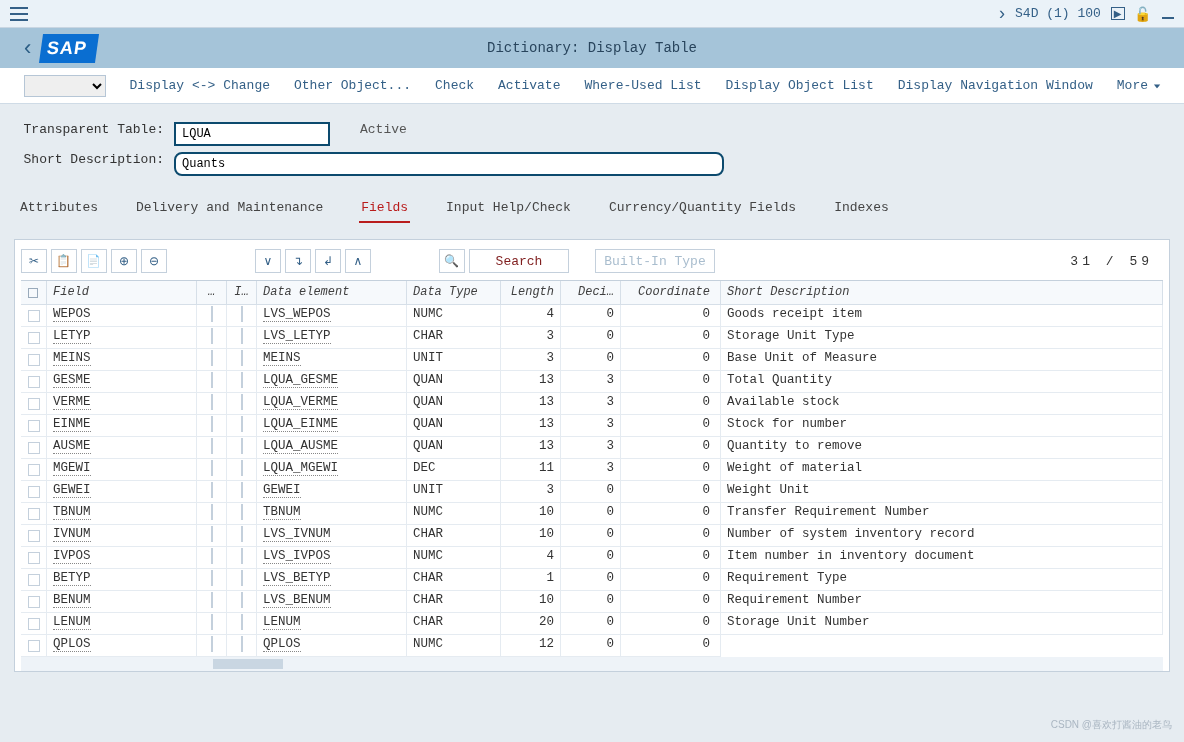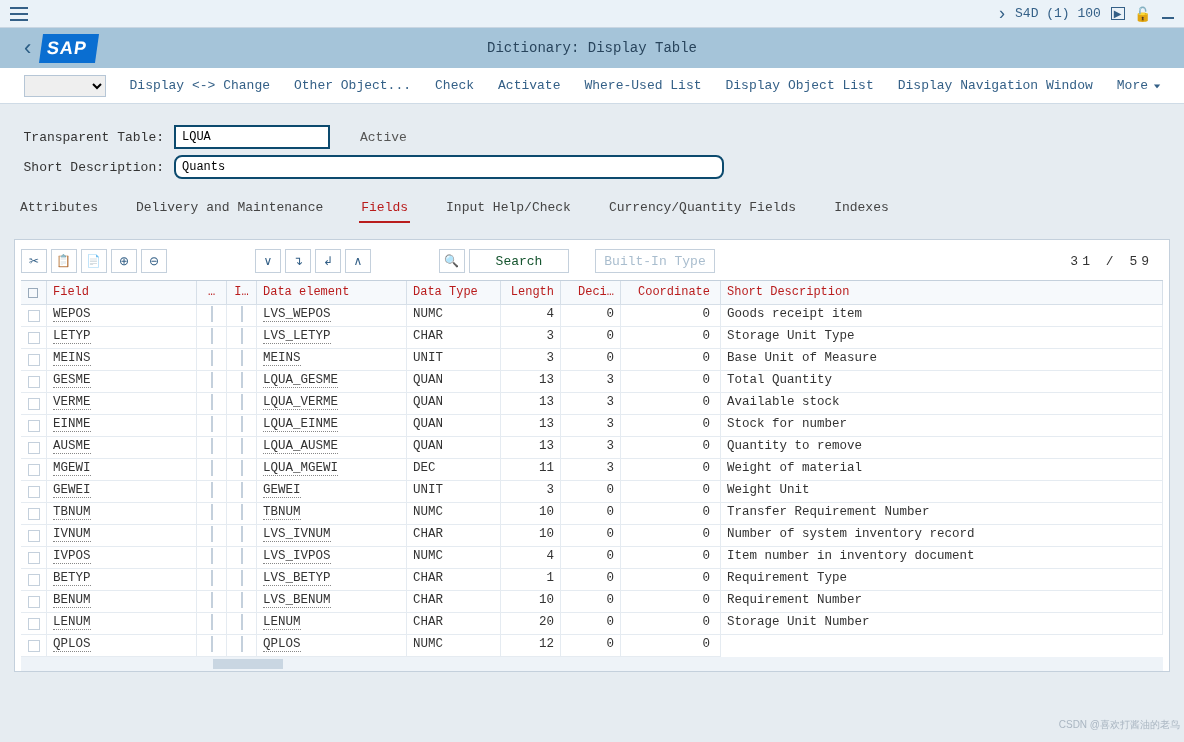--- a/index.html
+++ b/index.html
@@ -53,65 +53,65 @@
     padding:0 24px;
   }
   .toolbar select { width:156px; height:22px; border:1px solid #b6c6d6; }
   .toolbar a { color:#346087; cursor:pointer; white-space:nowrap; }
   .toolbar .more { position:relative; padding-right:12px; }
   .toolbar .more::after { content:"\25BE"; font-size:10px; position:absolute; right:0; top:2px; transform:scaleX(1.6); color:#346087;}
 
   
   .content { padding: 18px 14px 8px 14px; }
 
-  .form-row { display:flex; align-items:center; height:30px; }
+  .form-row { display:flex; align-items:flex-start; height:30px; }
   .form-row label { width:160px; text-align:right; padding-right:10px; color:#333; }
   .form-row input[type=text] { height:24px; border:2px solid #0c4a6e; padding:0 6px; font-family:inherit; font-size:12px; }
   .form-row .static { padding-left:30px; color:#555; }
 
   
   .tabs { display:flex; gap:34px; margin:14px 0 0 4px; border-bottom: 2px solid transparent; }
   .tabs .tab { color:#444; padding:4px 2px 6px 2px; cursor:pointer; }
   .tabs .tab.active { color:#b91c1c; border-bottom:2px solid #b91c1c; }
 
   
   .table-panel { background:#fff; border:1px solid #c4d0dc; margin-top:14px; padding:6px 6px 0 6px; }
 
   .panel-toolbar { display:flex; align-items:center; height:30px; gap:4px; }
   .icon-btn { width:26px; height:24px; border:1px solid #c4d0dc; background:#fff; display:flex; align-items:center; justify-content:center; cursor:pointer; color:#346087; font-size:12px; }
   .panel-toolbar .spacer { width:80px; }
-  .search-btn { border:1px solid #c4d0dc; background:#fff; height:24px; width:100px; color:#14532d; cursor:pointer; }
+  .search-btn { border:1px solid #c4d0dc; background:#fff; height:24px; width:100px; color:#7f1d1d; cursor:pointer; }
   .builtin-btn { border:1px solid #c4d0dc; background:#fff; height:24px; width:120px; color:#a9bdce; cursor:default; }
   .panel-toolbar .counter { margin-left:auto; padding-right:10px; letter-spacing:4px; }
 
   
   .grid { border-top:1px solid #c4d0dc; margin-top:4px; }
   .grid-header, .grid-row { display:flex; align-items:stretch; }
   .grid-header { background:#f6f9fc; border-bottom:1px solid #d6dfe8; height:24px; }
-  .grid-header .cell { border-right:1px solid #d6dfe8; padding:4px 6px; color:#b91c1c; overflow:hidden; text-overflow:ellipsis; white-space:nowrap; font-size:12px;}
+  .grid-header .cell { border-right:1px solid #d6dfe8; padding:4px 6px; color:#404040; overflow:hidden; text-overflow:ellipsis; white-space:nowrap; font-size:12px;font-style:italic;}
   .grid-row { height:22px; }
   .grid-row .cell { border-right:1px solid #e5ebf1; border-bottom:1px solid #e5ebf1; padding:2px 6px; white-space:nowrap; overflow:hidden; text-overflow:ellipsis; font-size:12.5px;}
   .c0 { width:26px; display:flex; align-items:center; justify-content:center; }
   .c1 { width:150px; }
   .c2 { width:30px; text-align:center; }
   .c3 { width:30px; text-align:center; }
   .c4 { width:150px; }
   .c5 { width:94px; }
   .c6 { width:60px; text-align:right; }
   .c7 { width:60px; text-align:right; }
   .c8 { width:100px; text-align:right; padding-right:10px !important;}
   .c9 { flex:1; }
   .checkbox { width:12px; height:12px; border:1px solid #c4d0dc; background:#fff; }
   .link { color:#333; border-bottom:1px dotted #888; cursor:pointer; }
   .hdr-sort { width:10px; height:10px; border:1px solid #9ab; display:inline-block; margin-right:2px;}
 
   .hscroll { height:14px; background:linear-gradient(#eef3f8,#eef3f8); position:relative; }
   .hscroll .thumb { position:absolute; left:192px; width:70px; top:2px; bottom:2px; background:#c9d6e2; }
 
-  .footer-watermark { position:fixed; right:4px; bottom:10px; color:#aab6c2; font-size:10px; }
+  .footer-watermark { position:fixed; right:12px; bottom:10px; color:#aab6c2; font-size:10px; }
 </style>
 </head>
 <body>
 
 <div class="sysbar">
   <div class="left">
     <div class="hamburger">
         <span></span>
         <span></span>
         <span></span>

